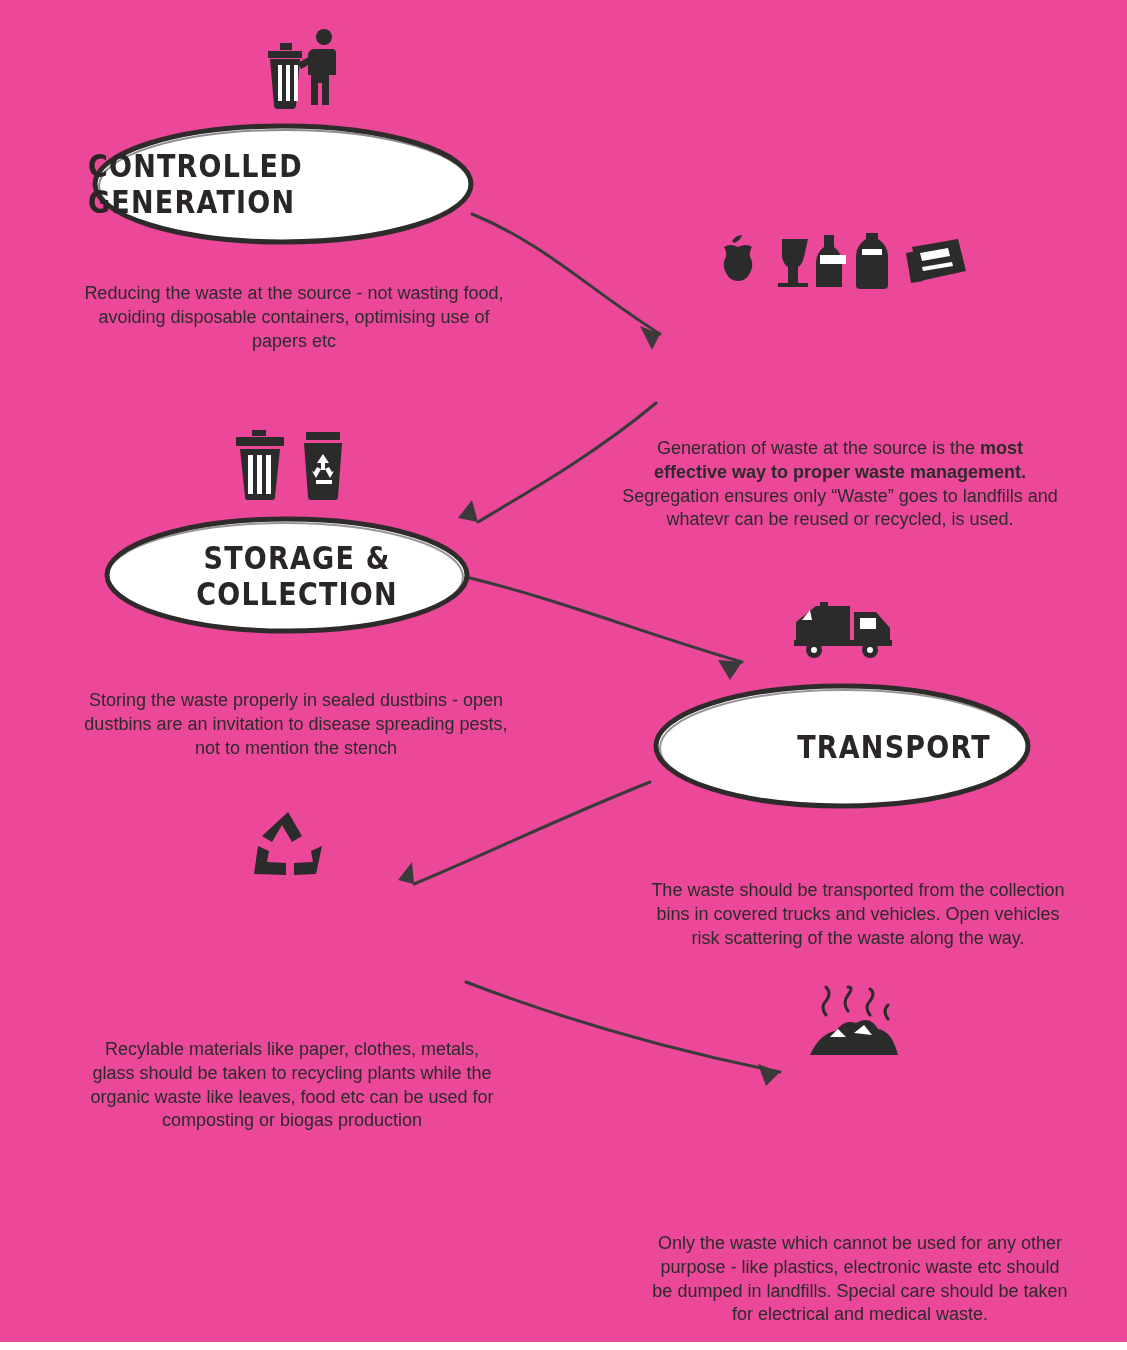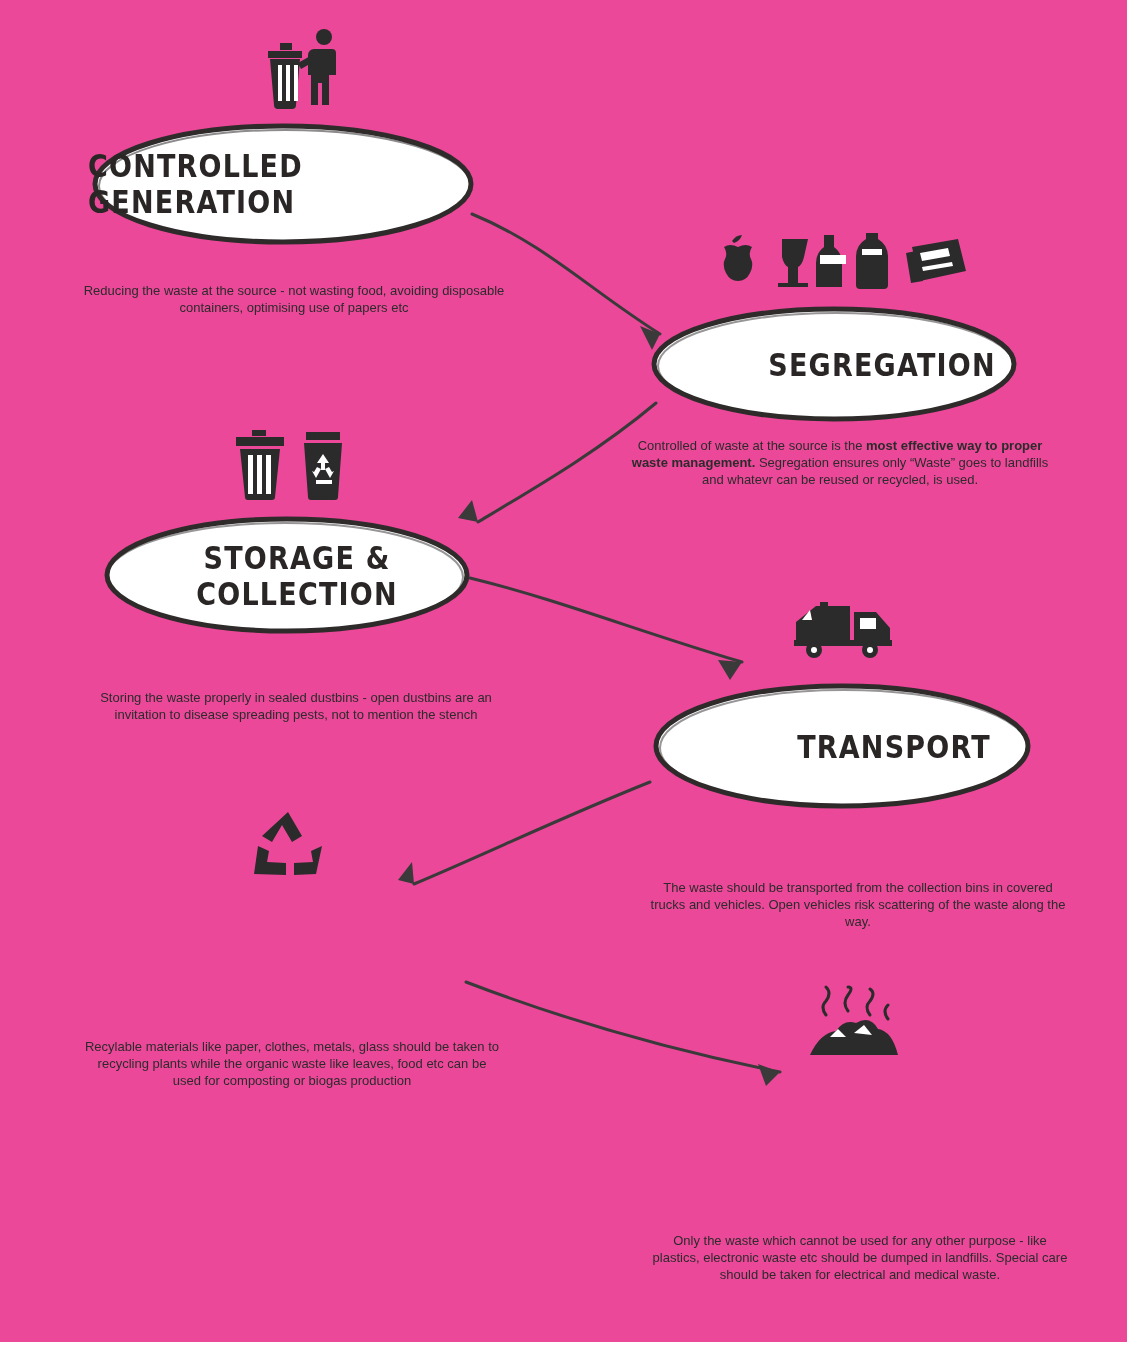--- a/index.html
+++ b/index.html
@@ -54,21 +54,21 @@
     display: block;
     transform: scaleY(1.18);
   }
   .icon {
     position: absolute;
     color: #2b2b2b;
   }
   .caption {
     position: absolute;
     font-family: "Liberation Sans", sans-serif;
-    font-size: 13px;
+    font-size: 18px;
     line-height: 1.32;
     color: #2b2b2b;
     text-align: center;
   }
   .caption b {
     font-weight: bold;
   }
   
   #node-generation { left: 88px; top: 120px; width: 390px; height: 128px; }
   #node-segregation { left: 648px; top: 303px; width: 372px; height: 122px; }
@@ -165,32 +165,23 @@
         <rect x="146" y="16" width="20" height="6" fill="#ffffff"></rect>
 
         <path d="M196 14 l46 -8 l8 32 l-46 10 z"></path>
         <path d="M190 20 l10 -2 l7 30 l-12 2 z"></path>
         <path d="M204 20 l28 -5 l2 8 l-28 5 z" fill="#ffffff"></path>
         <path d="M206 34 l30 -5 l1 4 l-30 5 z" fill="#ffffff"></path>
       </g>
     </svg>
   </div>
 
-  <div class="node" id="node-segregation">
-    <svg class="ellipse" width="372" height="122" viewBox="0 0 372 122">
-      <ellipse cx="186" cy="61" rx="180" ry="55" fill="#ffffff" stroke="#2f2b2b" stroke-width="5"></ellipse>
-      <ellipse cx="188" cy="63" rx="178" ry="53" fill="none" stroke="#2f2b2b" stroke-width="2" opacity="0.5"></ellipse>
-    </svg>
-    <div class="node-label">
-      <span>Segregation</span>
-    </div>
-  </div>
 
   <div class="caption" id="cap-segregation">
-    <span>Controlled of waste at the source is the </span><b>most effective way to proper waste management.</b><span> Segregation ensures only “Waste” goes to landfills and whatevr can be reused or recycled, is used.</span>
+    <span>Generation of waste at the source is the </span><b>most effective way to proper waste management.</b><span> Segregation ensures only “Waste” goes to landfills and whatevr can be reused or recycled, is used.</span>
   </div>
 
   <div class="icon" id="icon-storage">
     <svg width="130" height="72" viewBox="0 0 130 72">
       <g fill="#2b2b2b">
 
         <rect x="24" y="2" width="14" height="6"></rect>
         <rect x="8" y="9" width="48" height="9"></rect>
         <path d="M12 21 h40 l-5 48 a3 3 0 0 1 -3 3 H20 a3 3 0 0 1 -3 -3 z"></path>
         <rect x="20" y="27" width="5" height="39" fill="#ffffff"></rect>

